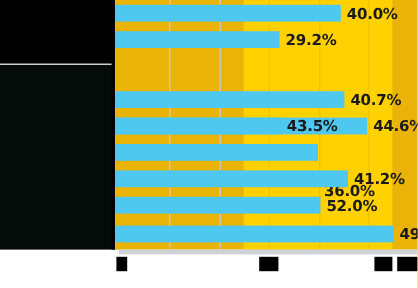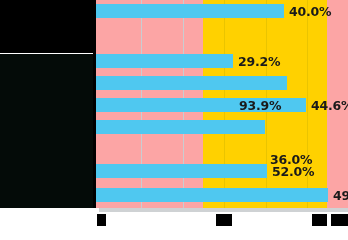--- a/index.html
+++ b/index.html
@@ -13,21 +13,21 @@
   #chart-root{position:absolute;left:0;top:0;width:348px;height:227px;overflow:hidden;}
 
   
   .redact-block{position:absolute;}
   #redact-top{left:0;top:0;width:96px;height:53px;background:#000000;}
   #redact-bottom{left:0;top:54px;width:96px;height:154px;background:#040b08;}
 
   
   #plot{
     position:absolute;left:96px;top:0;width:252px;height:208px;
-    background:#fca5a5;
+    background:#eab308;
   }
   
   #highlight-band{
     position:absolute;left:107px;top:0;width:124px;height:208px;
     background:#ffd100;
   }
   
   .gridline{position:absolute;top:0;width:1px;height:208px;background:#c9cdd1;}
   #highlight-band .gridline{background:#eac400;}
 
@@ -75,38 +75,43 @@
         <div class="gridline" style="left: 104px;"></div>
       </div>
 
     <div id="gridlines"></div>
 
     <div id="bars">
         <div class="bar-row" style="top: 4px; height: 14px;">
           <div class="bar" style="width: 188px; background: rgb(79, 200, 240);"></div>
           <div class="bar-label" style="left: 193px;">40.0%</div>
         </div>
-        <div class="bar-row" style="top: 26px; height: 14px; margin-top: 28px;">
+        <div class="bar-row" style="top: 26px; height: 14px;">
           <div class="bar" style="width: 137px; background: rgb(79, 200, 240);"></div>
           <div class="bar-label" style="left: 142px;">29.2%</div>
         </div>
         <div class="bar-row" style="top: 54px; height: 14px; margin-top: 44px;">
           <div class="bar" style="width: 210px; background: rgb(79, 200, 240);"></div>
           <div class="bar-label" style="left: 215px;">44.6%</div>
         </div>
         <div class="bar-row" style="top: 76px; height: 14px;">
           <div class="bar" style="width: 191px; background: rgb(79, 200, 240);"></div>
+          <div class="bar-label" style="left: 196px;">40.7%</div>
         </div>
         <div class="bar-row" style="top: 98px; height: 14px;">
           <div class="bar" style="width: 138px; background: rgb(79, 200, 240);"></div>
-          <div class="bar-label" style="left: 143px;">93.9%</div>
+          <div class="bar-label" style="left: 143px;">43.5%</div>
         </div>
         <div class="bar-row" style="top: 120px; height: 14px;">
           <div class="bar" style="width: 169px; background: rgb(79, 200, 240);"></div>
           <div class="bar-label" style="left: 174px; margin-top: 32px;">36.0%</div>
+        </div>
+        <div class="bar-row" style="top: 142px; height: 14px;">
+          <div class="bar" style="width: 194px; background: rgb(79, 200, 240);"></div>
+          <div class="bar-label" style="left: 199px;">41.2%</div>
         </div>
         <div class="bar-row" style="top: 164px; height: 14px;">
           <div class="bar" style="width: 171px; background: rgb(79, 200, 240);"></div>
           <div class="bar-label" style="left: 176px;">52.0%</div>
         </div>
         <div class="bar-row" style="top: 188px; height: 14px;">
           <div class="bar" style="width: 232px; background: rgb(79, 200, 240);"></div>
           <div class="bar-label" style="left: 237px;">49.4</div>
         </div>
       </div>

